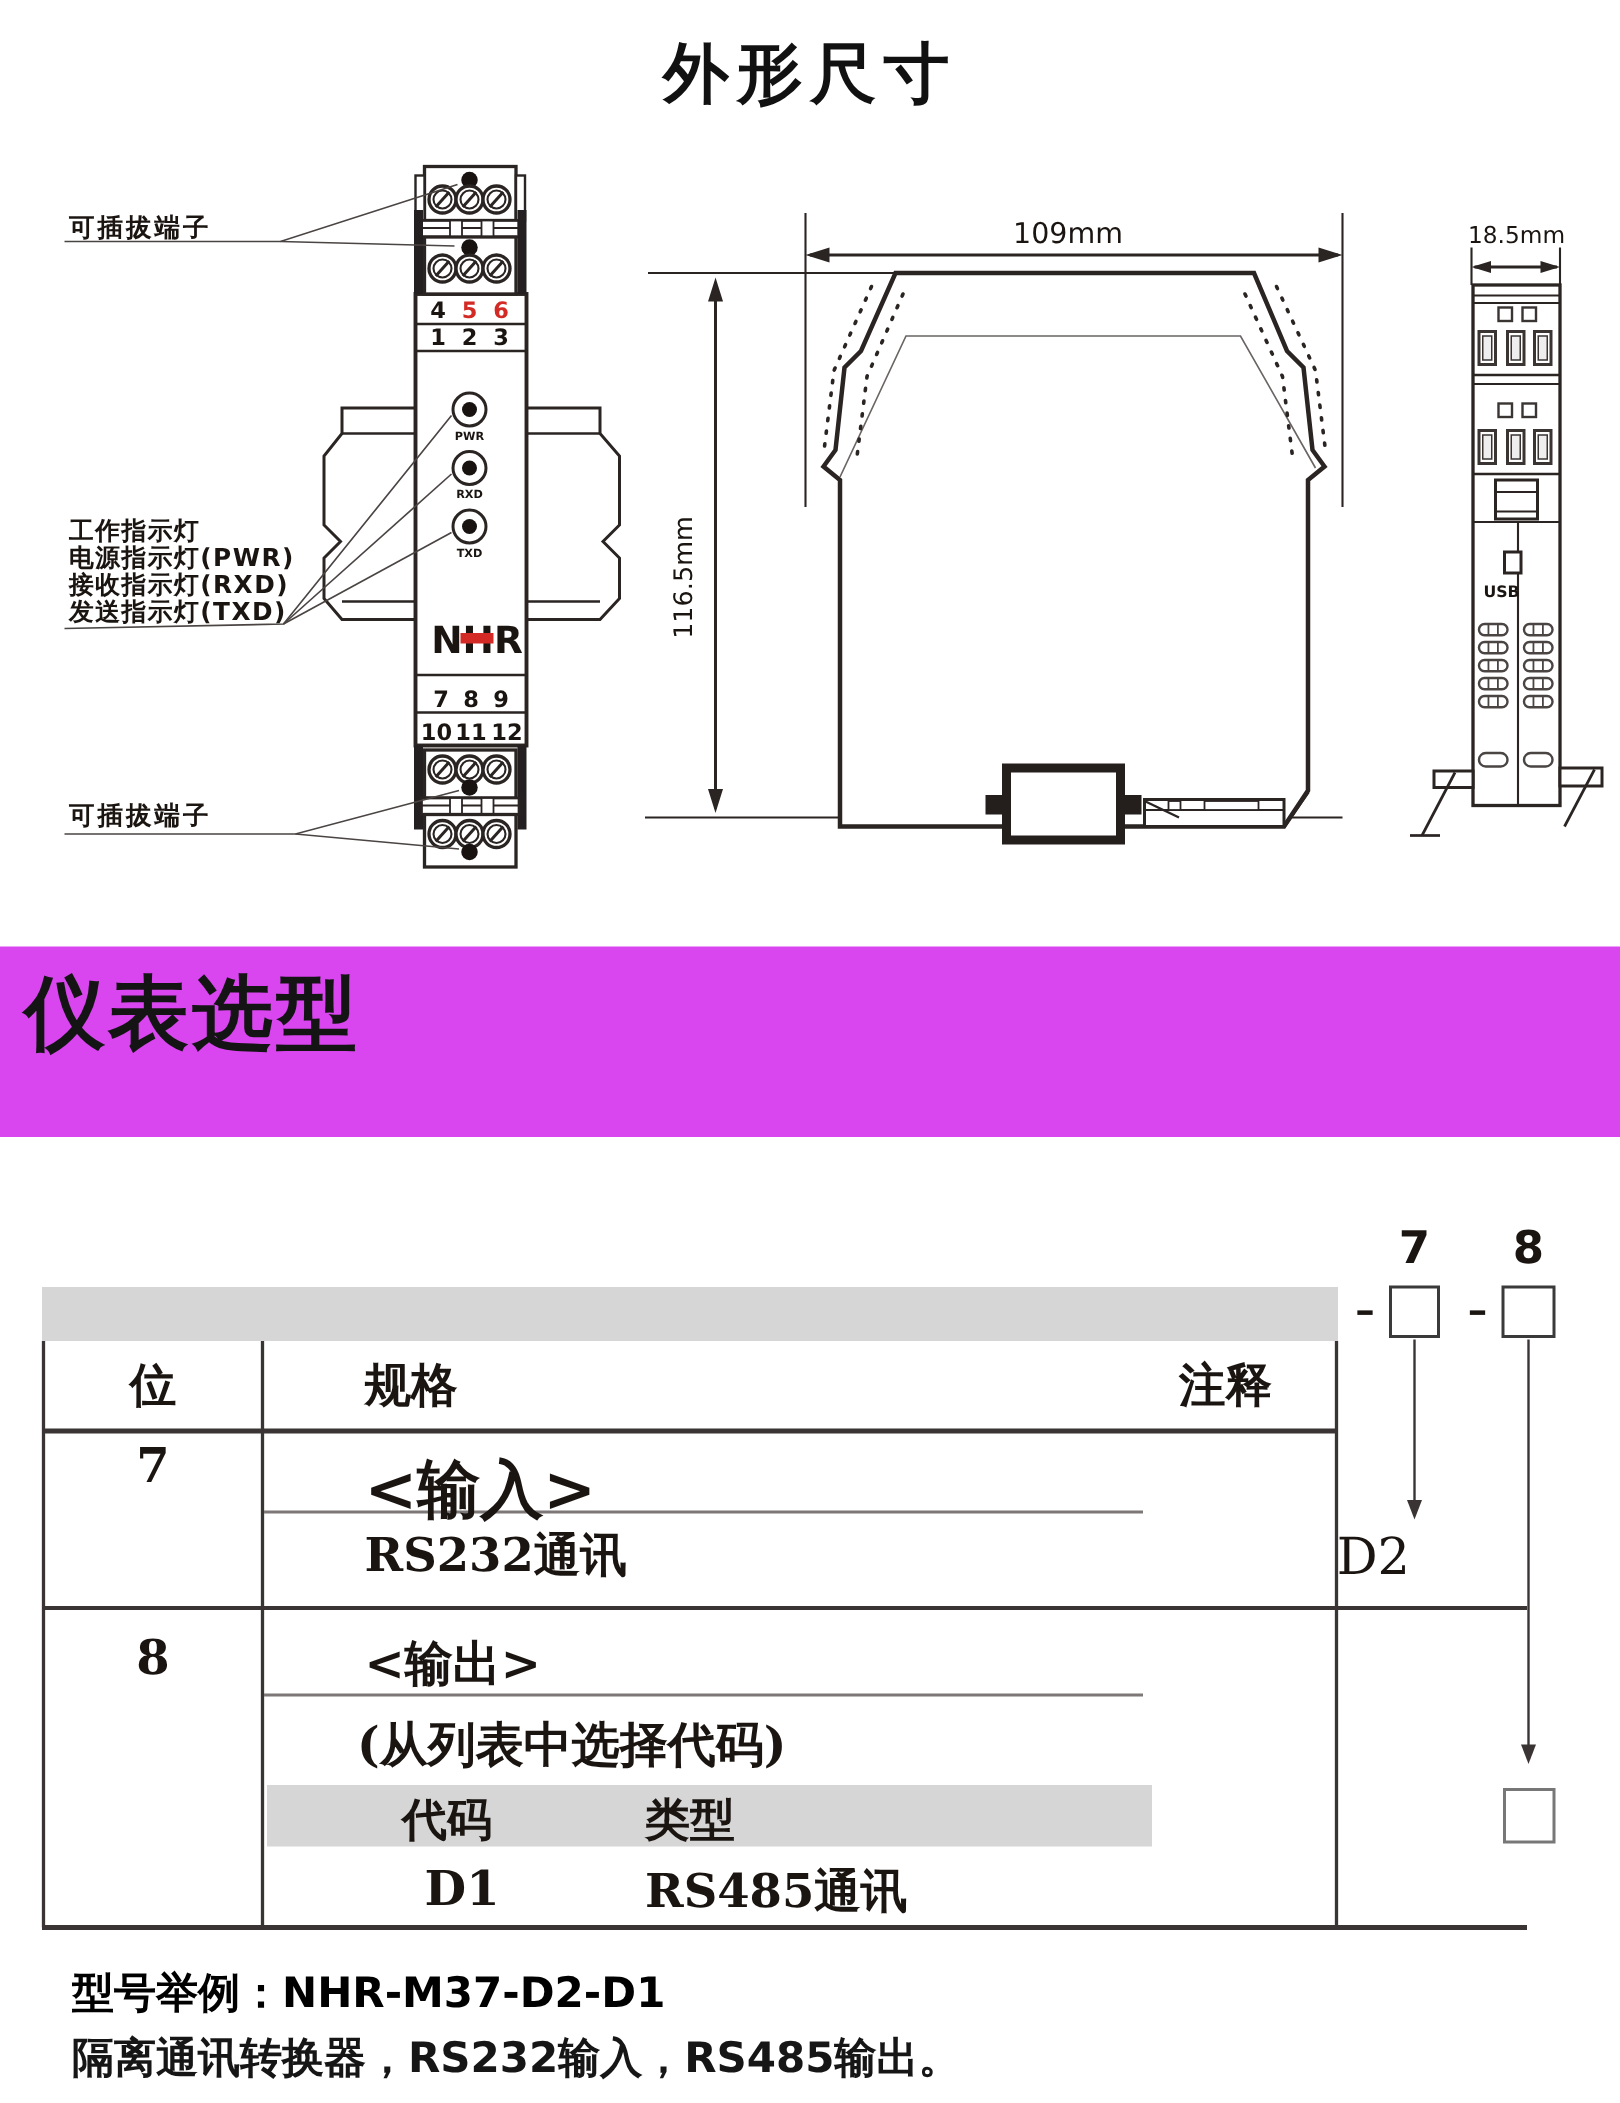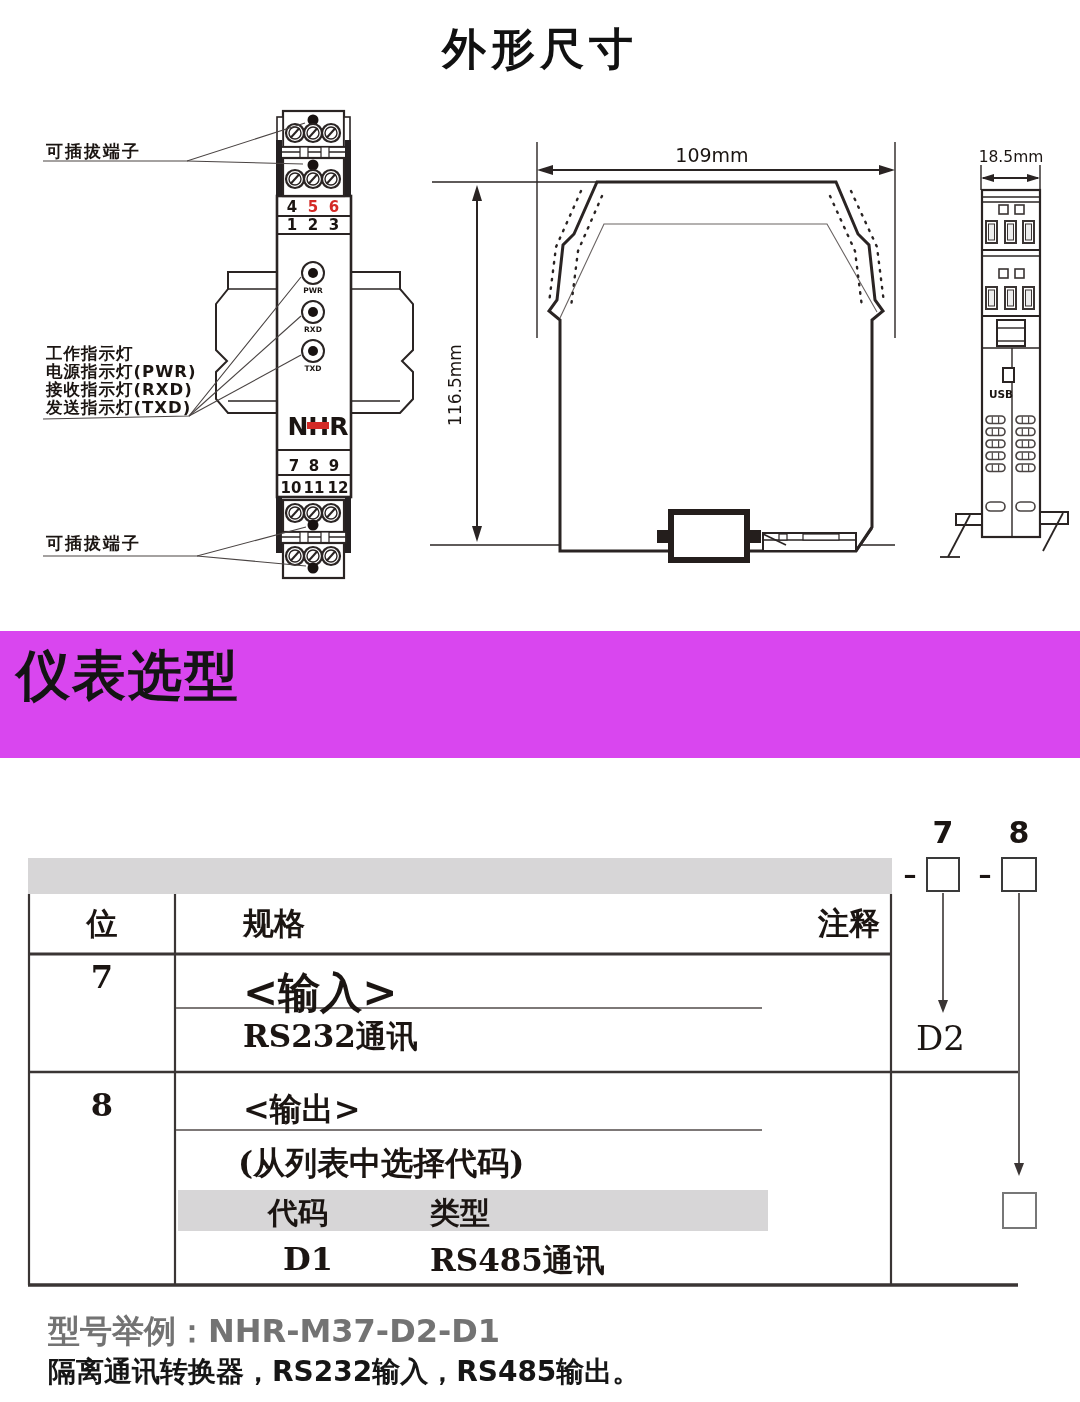--- a/index.html
+++ b/index.html
@@ -22,37 +22,37 @@
   #band-product{left:28px;top:858px;width:864px;height:36px;background:#d7d6d7;}
   #product-name{left:32px;top:858px;height:36px;line-height:36px;font-size:31px;font-weight:bold;letter-spacing:1px;}
   #model-name{top:858px;left:690px;width:198px;height:36px;line-height:36px;font-size:32px;font-weight:bold;text-align:right;}
   .dash{top:856px;width:26px;height:36px;line-height:36px;font-size:26px;text-align:center;font-weight:bold;}
   .codebox{border:2.5px solid #3a3a3a;background:#fff;box-sizing:border-box;}
   #box7{left:926px;top:857px;width:34px;height:35px;}
   #box8{left:1001px;top:857px;width:36px;height:35px;}
   #digit7{left:926px;top:815px;width:34px;text-align:center;font-size:30px;font-weight:bold;}
   #digit8{left:1001px;top:815px;width:36px;text-align:center;font-size:30px;font-weight:bold;}
   #target-box{left:1002px;top:1192px;width:35px;height:37px;border:2px solid #777;background:#fff;box-sizing:border-box;}
-  #d2-note{left:916px;top:1018px;width:64px;text-align:left;font-size:34px;}
+  #d2-note{left:876px;top:1018px;width:64px;text-align:right;font-size:34px;}
   #band-codes{left:178px;top:1190px;width:590px;height:41px;background:#d7d6d7;}
   .cell{font-weight:bold;}
   #col-pos{left:29px;top:903px;width:146px;text-align:center;font-size:31px;}
   #col-spec{left:243px;top:903px;font-size:31px;}
-  #col-note{left:786px;top:903px;font-size:31px;margin-left:32px;}
+  #col-note{left:786px;top:903px;font-size:31px;}
   #row7-pos{left:29px;top:958px;width:146px;text-align:center;font-size:32px;}
   #row7-title{left:243px;top:965px;font-size:42px;}
   #row7-value{left:243px;top:1016px;font-size:31px;}
   #row8-pos{left:29px;top:1086px;width:146px;text-align:center;font-size:32px;}
   #row8-title{left:243px;top:1088px;font-size:32px;}
   #row8-hint{left:238px;top:1142px;font-size:32px;}
   #code-col{left:268px;top:1193px;font-size:30px;}
   #type-col{left:430px;top:1193px;font-size:30px;}
   #entry-code{left:283px;top:1240px;font-size:32px;}
   #entry-type{left:430px;top:1240px;font-size:31px;}
-  #example-title{left:48px;top:1310px;font-size:32px;font-weight:600;color:#737373;}
+  #example-title{left:48px;top:1310px;font-size:28px;font-weight:600;color:#000000;}
   #example-desc{left:48px;top:1353px;font-size:28px;font-weight:600;color:#161616;}
 </style>
 </head>
 <body>
 
 <div id="page">
 
   <div id="main-title" class="abs">外形尺寸</div>
 
   <svg class="abs" style="left:0;top:90px;" width="1080" height="520" viewBox="0 90 1080 520">

